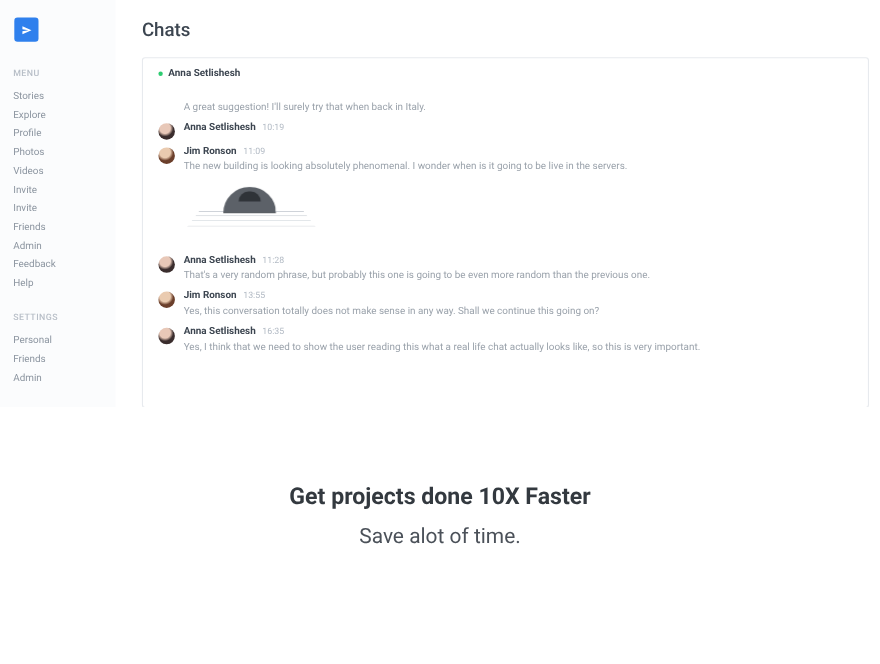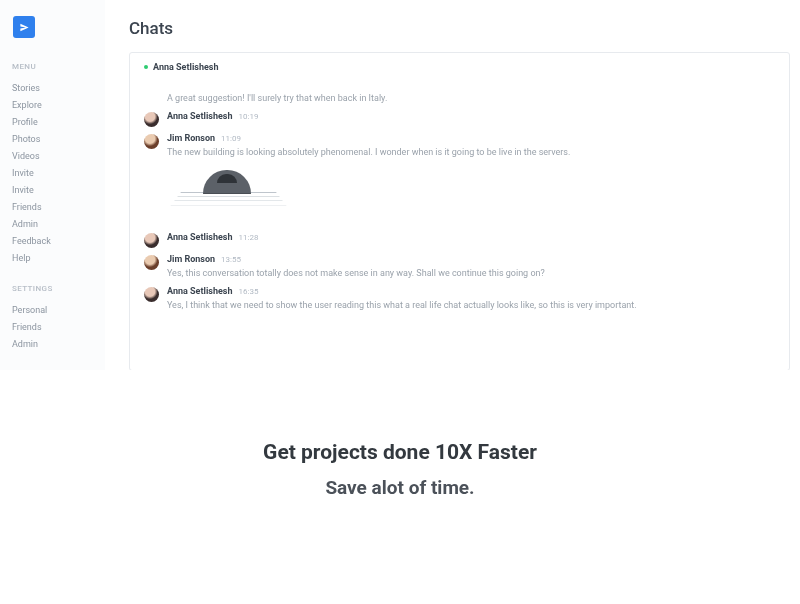--- a/index.html
+++ b/index.html
@@ -157,21 +157,21 @@
     text-align: center;
     padding: 70px 0 0 0;
   }
   .hero-title {
     font-size: 21px;
     font-weight: 700;
     color: #33393f;
   }
   .hero-sub {
     font-size: 19px;
-    font-weight: 700;
+    font-weight: 400;
     color: #4b5159;
     margin-top: 12px;
   }
 </style>
 </head>
 <body>
 
 <div class="app">
 
   <aside class="sidebar">
@@ -248,20 +248,21 @@
       </div>
 
       <div class="msg">
         <div class="msg-row">
           <div class="avatar a-anna"></div>
           <div class="msg-content">
             <div class="msg-header">
               <span class="msg-author">Anna Setlishesh</span>
               <span class="msg-time">11:28</span>
             </div>
+            <div class="msg-text">That's a very random phrase, but probably this one is going to be even more random than the previous one.</div>
           </div>
         </div>
       </div>
 
       <div class="msg">
         <div class="msg-row">
           <div class="avatar a-jim"></div>
           <div class="msg-content">
             <div class="msg-header">
               <span class="msg-author">Jim Ronson</span>

